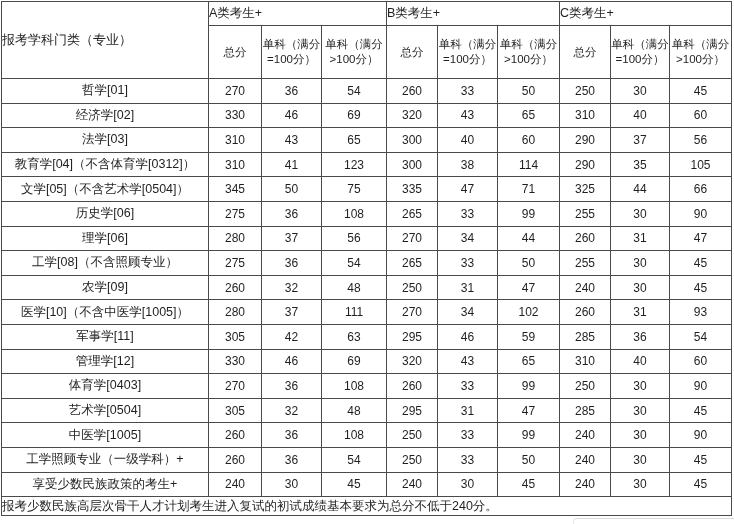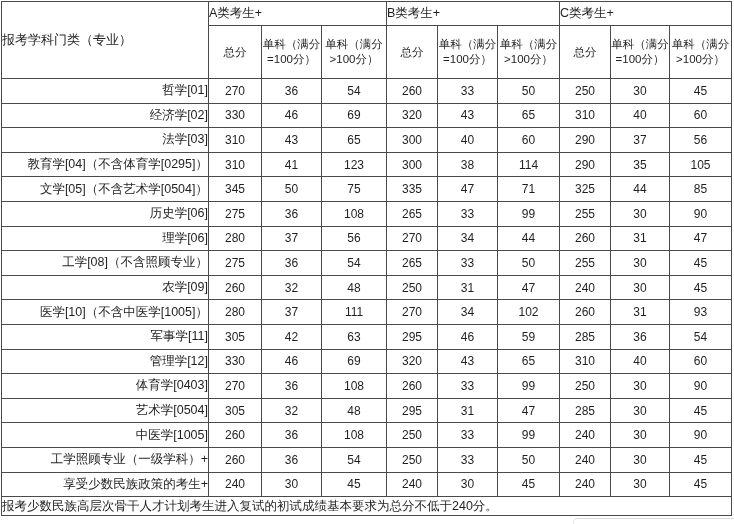--- a/index.html
+++ b/index.html
@@ -42,21 +42,21 @@
   }
   .sub-cell {
     height: 52px;
     text-align: center;
     font-size: 11.5px;
     line-height: 1.3;
     padding: 0 2px;
   }
   .label-cell {
     height: 23.6px;
-    text-align: right;
+    text-align: center;
     padding-left: 4px;
     font-size: 12.5px;
     white-space: nowrap;
     overflow: hidden;
   }
   .num-cell {
     text-align: center;
     font-size: 12px;
   }
   .footnote-cell {
@@ -145,42 +145,42 @@
           <td class="num-cell">43</td>
           <td class="num-cell">65</td>
           <td class="num-cell">300</td>
           <td class="num-cell">40</td>
           <td class="num-cell">60</td>
           <td class="num-cell">290</td>
           <td class="num-cell">37</td>
           <td class="num-cell">56</td>
         </tr>
         <tr>
-          <td class="label-cell">教育学[04]（不含体育学[0295]）</td>
+          <td class="label-cell">教育学[04]（不含体育学[0312]）</td>
           <td class="num-cell">310</td>
           <td class="num-cell">41</td>
           <td class="num-cell">123</td>
           <td class="num-cell">300</td>
           <td class="num-cell">38</td>
           <td class="num-cell">114</td>
           <td class="num-cell">290</td>
           <td class="num-cell">35</td>
           <td class="num-cell">105</td>
         </tr>
         <tr>
           <td class="label-cell">文学[05]（不含艺术学[0504]）</td>
           <td class="num-cell">345</td>
           <td class="num-cell">50</td>
           <td class="num-cell">75</td>
           <td class="num-cell">335</td>
           <td class="num-cell">47</td>
           <td class="num-cell">71</td>
           <td class="num-cell">325</td>
           <td class="num-cell">44</td>
-          <td class="num-cell">85</td>
+          <td class="num-cell">66</td>
         </tr>
         <tr>
           <td class="label-cell">历史学[06]</td>
           <td class="num-cell">275</td>
           <td class="num-cell">36</td>
           <td class="num-cell">108</td>
           <td class="num-cell">265</td>
           <td class="num-cell">33</td>
           <td class="num-cell">99</td>
           <td class="num-cell">255</td>

